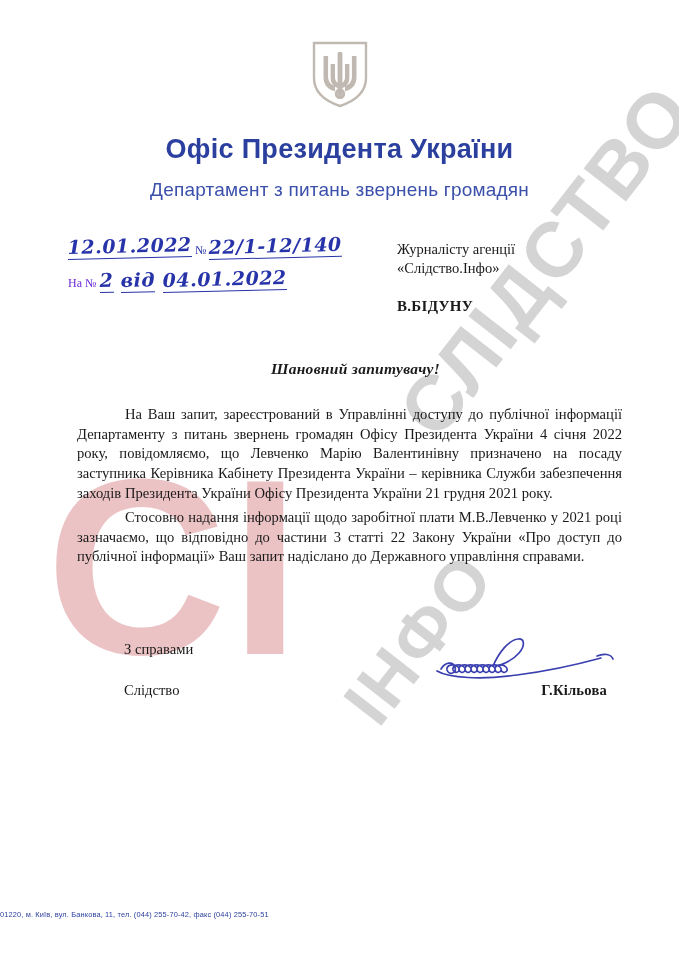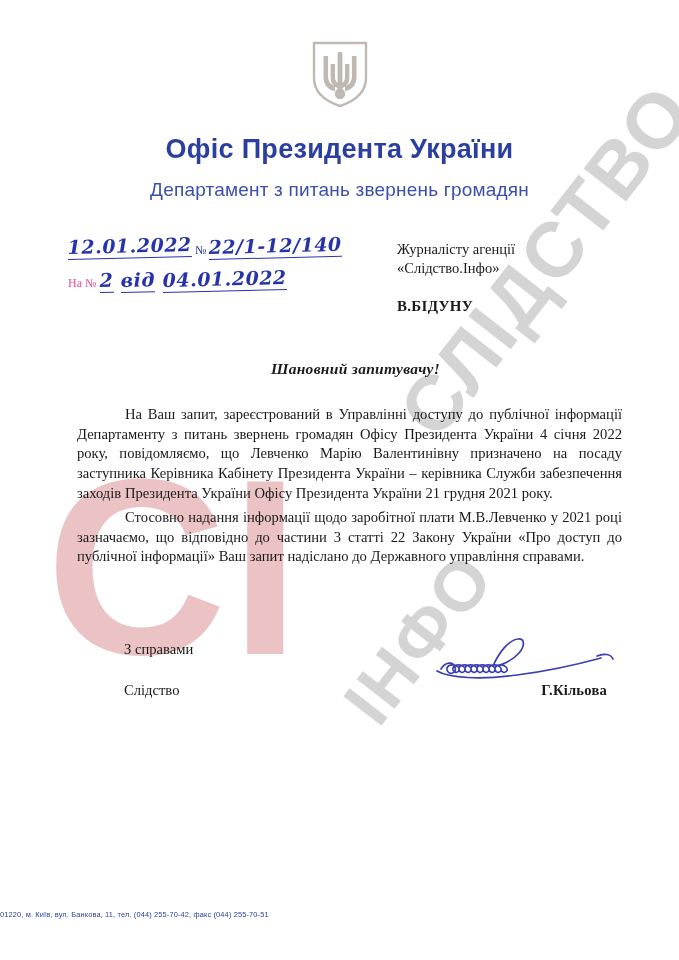--- a/index.html
+++ b/index.html
@@ -128,21 +128,21 @@
     border-bottom: 1.5px solid #2733a8;
     padding-bottom: 1px;
     transform: rotate(-1.4deg);
     transform-origin: left bottom;
     white-space: nowrap;
   }
   .ref-pre {
     font-size: 12px;
     font-style: normal;
     font-family: "Liberation Serif", serif;
-    color: #ec4899;
+    color: #6d28d9;
     margin-right: 4px;
     padding-bottom: 2px;
     white-space: nowrap;
   }
   .ref-no {
     font-size: 12px;
     font-style: normal;
     font-family: "Liberation Serif", serif;
     margin: 0 3px 2px 3px;
   }

